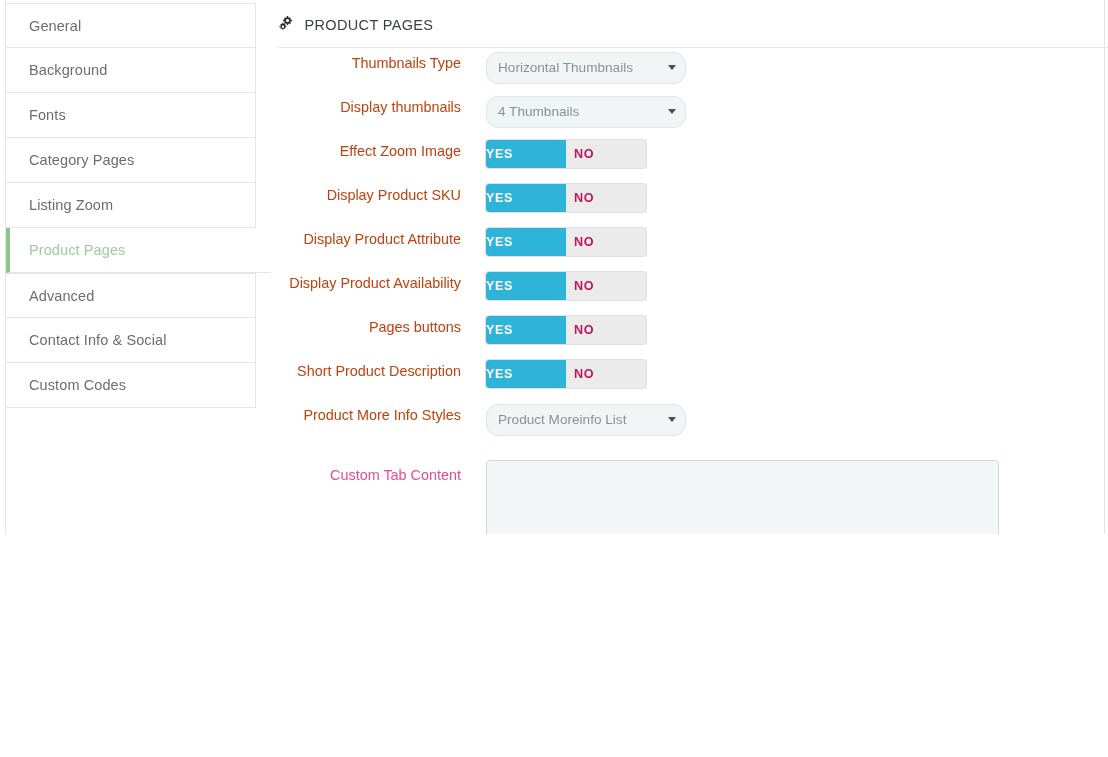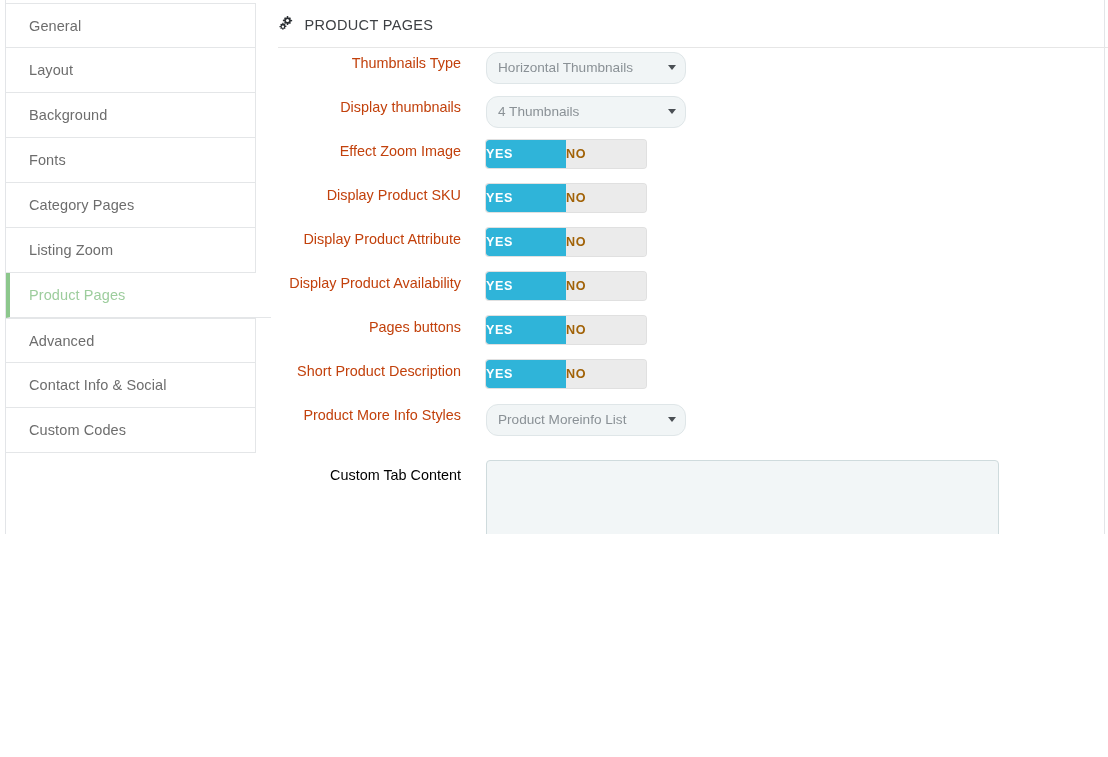--- a/index.html
+++ b/index.html
@@ -190,42 +190,43 @@
     font-size: 12.6px;
     font-weight: bold;
     letter-spacing: 0.6px;
   }
   .toggle .seg.yes {
     background: #ebebeb;
     color: #b6b6b6;
   }
   .toggle .seg.no {
     background: #ebebeb;
-    color: #a16207;
+    color: #be185d;
+    padding-left: 8px;
   }
   .toggle.on .seg.yes {
     background: #2fb4d9;
     color: #ffffff;
     border-radius: 3px 0 0 3px;
   }
 
   
   .row-textarea {
     position: relative;
     height: 220px;
     width: 100%;
     margin-top: 12px;
   }
   .row-textarea .label {
     position: absolute;
     right: 643px;
     top: 4px;
     text-align: center;
     font-size: 14.4px;
-    color: #000000;
+    color: #ec4899;
     line-height: 22px;
     white-space: nowrap;
   }
   .textarea {
     position: absolute;
     left: 228px;
     top: 0;
     width: 513px;
     height: 199px;
     background: #f2f6f7;
@@ -278,21 +279,20 @@
 </head>
 <body>
 
 <div id="app">
 
   <div class="panel">
 
     <div class="sidebar">
       <ul class="nav-list" id="nav-list">
           <li class="nav-item"><span>General</span></li>
-          <li class="nav-item"><span>Layout</span></li>
           <li class="nav-item"><span>Background</span></li>
           <li class="nav-item"><span>Fonts</span></li>
           <li class="nav-item"><span>Category Pages</span></li>
           <li class="nav-item"><span>Listing Zoom</span></li>
           <li class="nav-item active"><span>Product Pages</span></li>
           <li class="nav-item"><span>Advanced</span></li>
           <li class="nav-item"><span>Contact Info &amp; Social</span></li>
           <li class="nav-item"><span>Custom Codes</span></li>
         </ul>
     </div>

